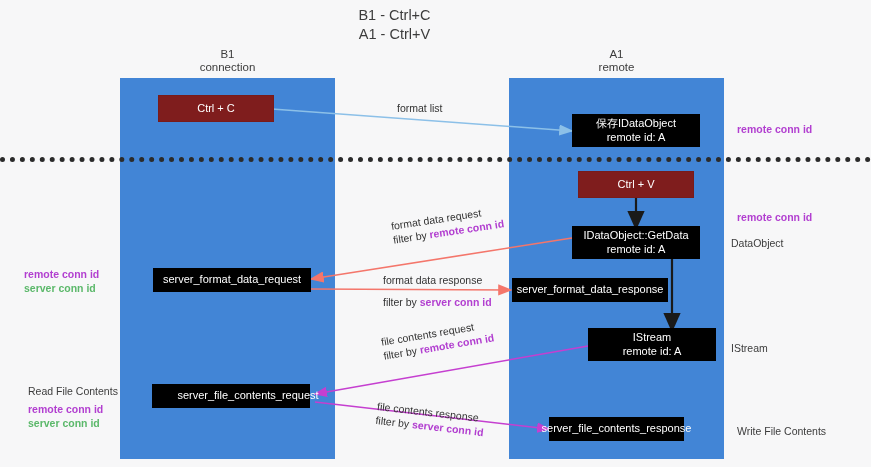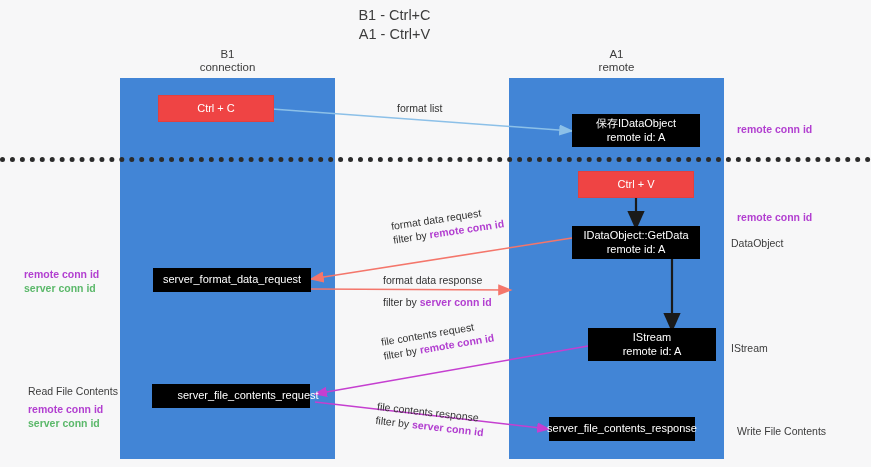--- a/index.html
+++ b/index.html
@@ -48,21 +48,21 @@
     display:flex;
     flex-direction:column;
     align-items:center;
     justify-content:center;
     color:#ffffff;
     font-size:11px;
     line-height:13.5px;
     text-align:center;
     border:1px solid rgba(0,0,0,0.05);
   }
-  .node.green{ background:#ef4444; }
+  .node.green{ background:#7f1d1d; }
   .node.orange{ background:#000000; }
   .node .nl{ display:block; }
 
   .dashline{
     position:absolute;
     left:0; top:157px;
     width:871px; height:0;
     border-top:5px dotted #2b2b2b;
   }
 
@@ -164,31 +164,34 @@
 
   <div class="node orange" style="left:572px;top:226px;width:128px;height:33px;">
     <span class="nl">IDataObject::GetData</span>
     <span class="nl">remote id: A</span>
   </div>
 
   <div class="node orange" style="left:153px;top:268px;width:158px;height:24px;">
     <span class="nl">server_format_data_request</span>
   </div>
 
+  <div class="node orange" style="left:512px;top:278px;width:156px;height:24px;">
+    <span class="nl">server_format_data_response</span>
+  </div>
 
   <div class="node orange" style="left:588px;top:328px;width:128px;height:33px;">
     <span class="nl">IStream</span>
     <span class="nl">remote id: A</span>
   </div>
 
   <div class="node orange" style="left:152px;top:384px;width:158px;height:24px;padding-left:34px;">
     <span class="nl">server_file_contents_request</span>
   </div>
 
-  <div class="node orange" style="left:549px;top:417px;width:146px;height:24px;align-items:center;">
+  <div class="node orange" style="left:549px;top:417px;width:135px;height:24px;align-items:center;">
     <span class="nl">server_file_contents_response</span>
   </div>
 
   <div class="edgelabel" style="left:397px;top:101px;">
     <span>format list</span>
   </div>
 
   <div class="edgelabel" style="left:390px;top:219px;transform:rotate(-8.5deg);transform-origin:left top;">
     <div>format data request</div>
     <div><span>filter by </span><span class="hl-remote">remote conn id</span></div>

